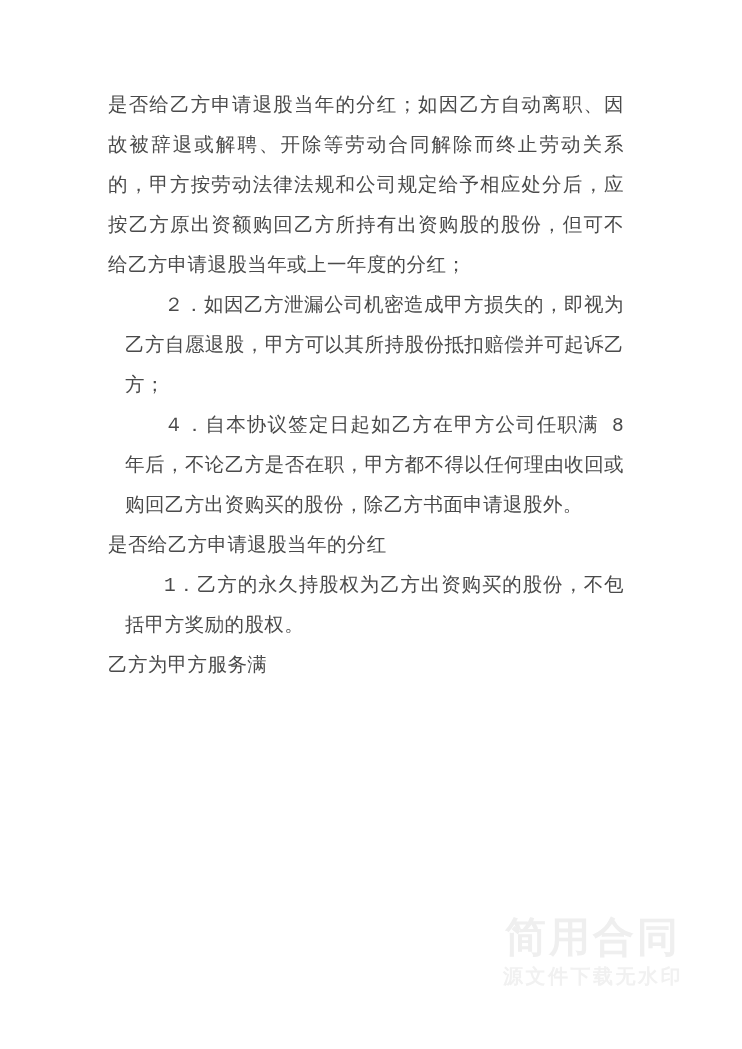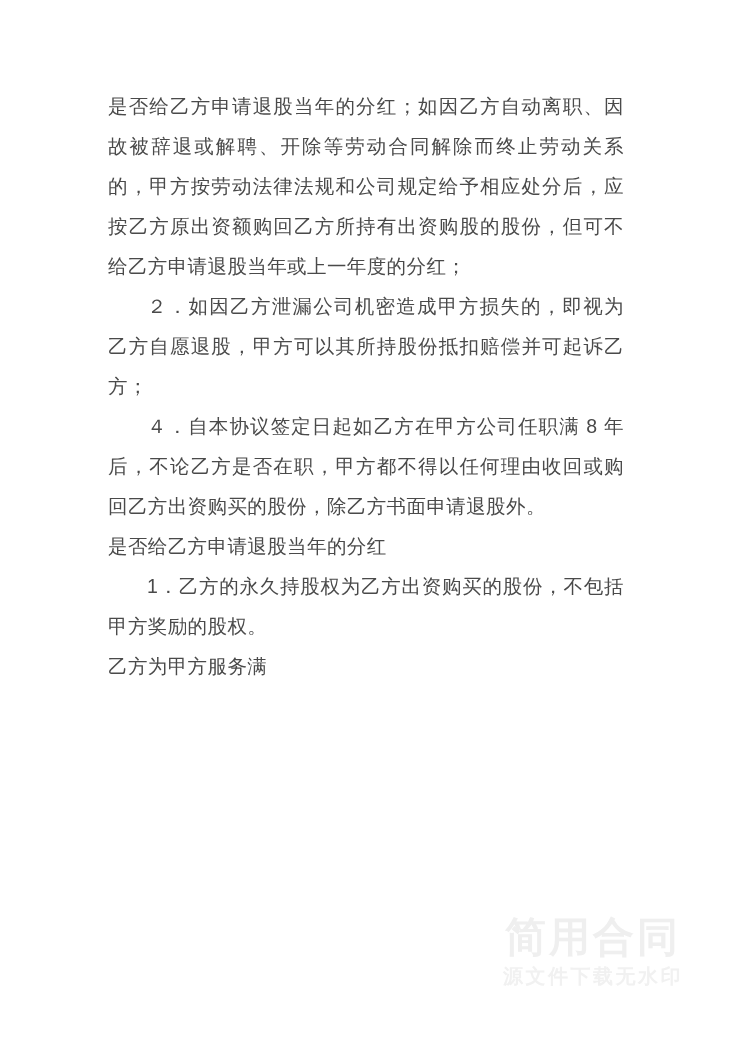--- a/index.html
+++ b/index.html
@@ -15,33 +15,34 @@
     overflow: hidden;
     box-sizing: border-box;
   }
   .doc-body {
     position: absolute;
     left: 108px;
     top: 86px;
     width: 516px;
   }
   .para {
-    font-family: Liberation Sans, sans-serif;
+    font-family: Liberation Mono, monospace;
     font-size: 19.5px;
     line-height: 40px;
     color: #4a4a4a;
     margin: 0;
     text-align: justify;
     text-justify: inter-ideograph;
     letter-spacing: 0.4px;
     white-space: pre-wrap;
     word-break: break-all;
   }
   .para.indent {
     text-indent: 2em;
+    margin-left: 17px;
   }
   .para.flush {
     text-indent: 0;
   }
   .watermark {
     position: absolute;
     right: 24px;
     bottom: 58px;
     width: 250px;
     text-align: center;

